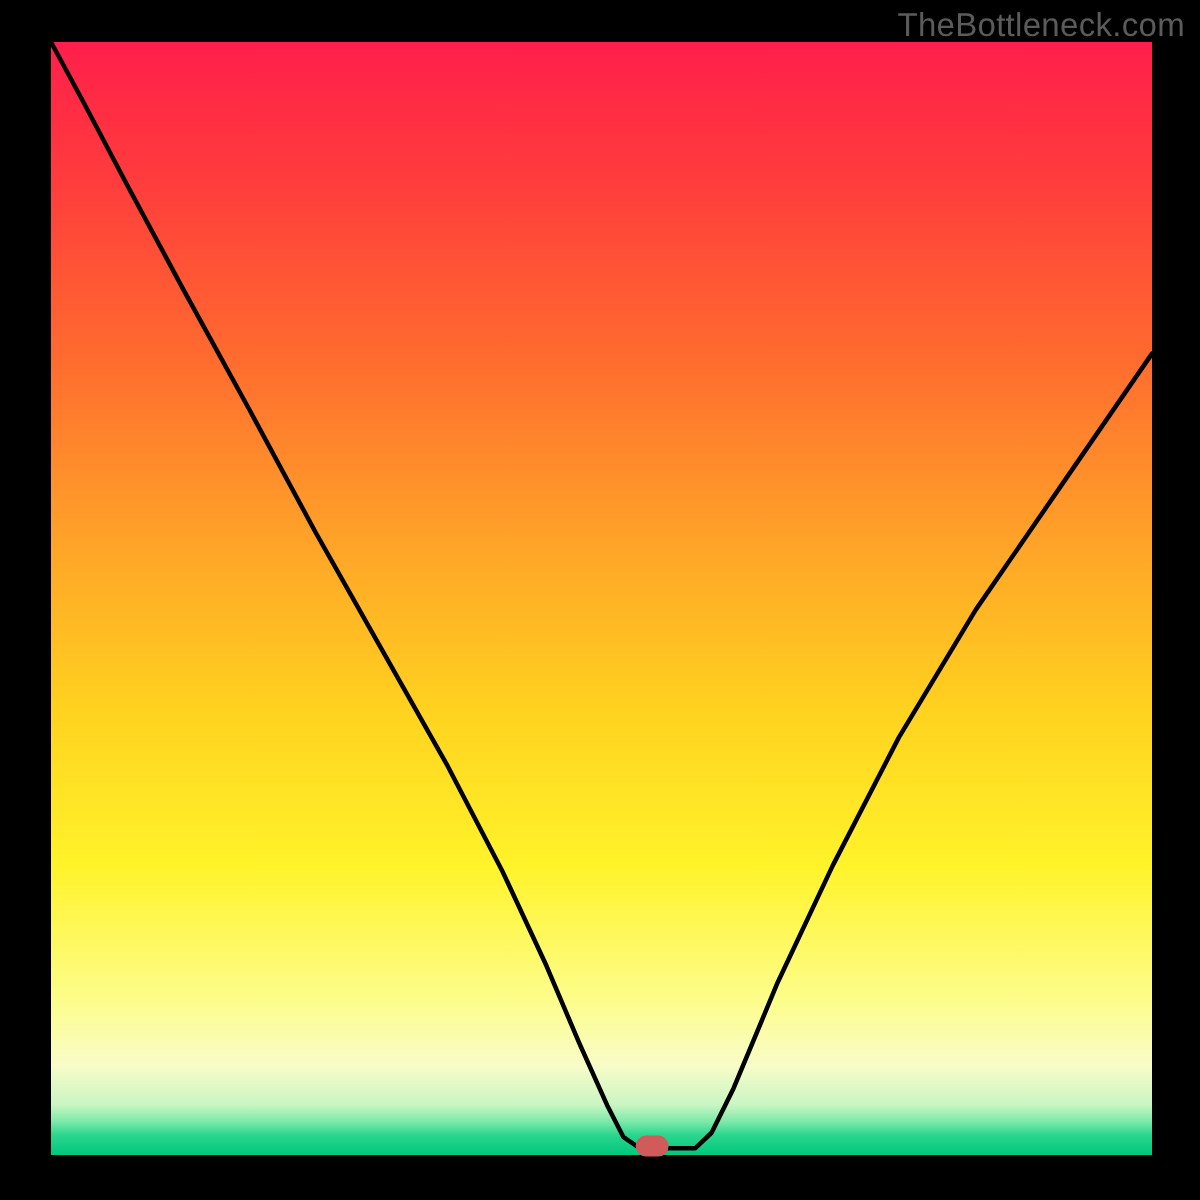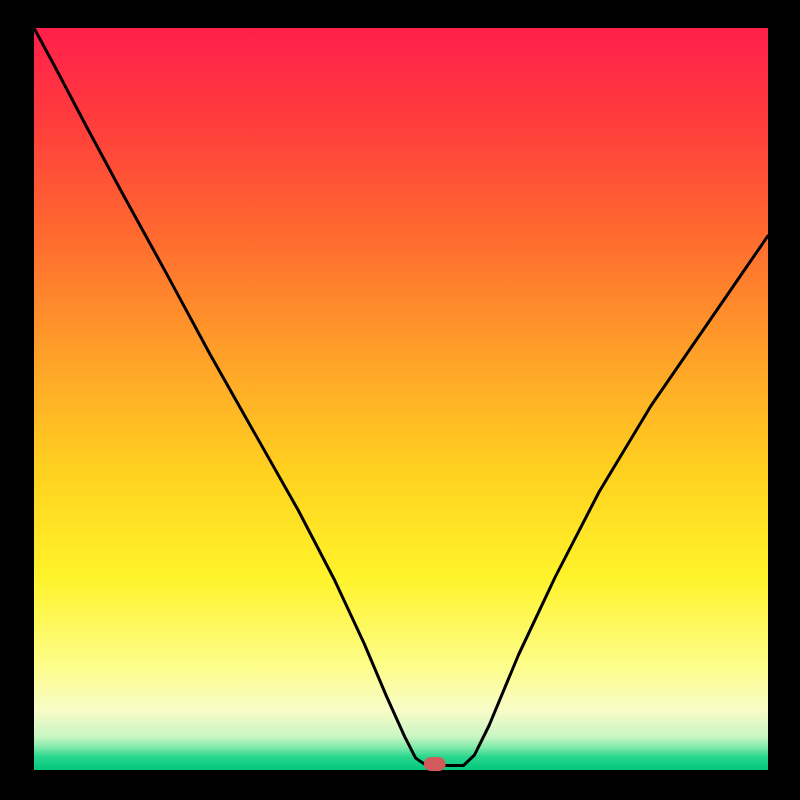--- a/index.html
+++ b/index.html
@@ -49,13 +49,14 @@
           <stop offset="97%" stop-color="#7de9a9"></stop>
           <stop offset="98.2%" stop-color="#2bd68e"></stop>
           <stop offset="100%" stop-color="#00c87c"></stop>
         </linearGradient>
       </defs>
       <rect x="0" y="0" width="800" height="800" fill="#000"></rect>
       <rect x="34" y="28" width="734" height="742" fill="url(#bg-grad)"></rect>
       <path d="M34.00 28.00 L56.02 68.81 L85.38 124.46 L122.08 192.72 L166.12 272.86 L210.16 354.48 L254.20 432.39 L298.24 510.30 L334.94 580.79 L364.30 643.86 L386.32 695.80 L404.67 736.61 L415.68 758.13 L426.69 765.55 L445.04 765.55 L463.39 765.55 L474.40 755.16 L489.08 725.48 L518.44 654.99 L555.14 577.08 L599.18 491.75 L650.56 406.42 L709.28 321.09 L768.00 235.76" fill="none" stroke="#000000" stroke-width="3" stroke-linejoin="round" stroke-linecap="round"></path>
       <rect x="423.76" y="757.06" width="22" height="14" rx="7" ry="7" fill="#d15a5a"></rect>
     </svg>
+  <div class="watermark">TheBottleneck.com</div>
 </div>
 
 </body></html>

